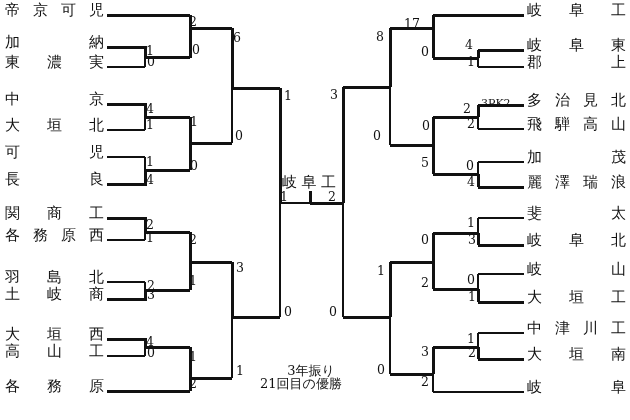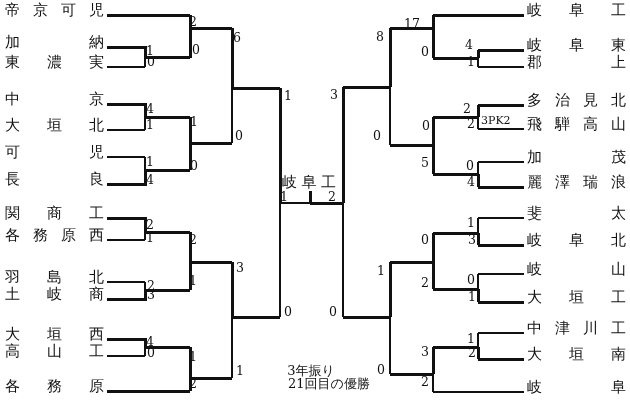--- a/index.html
+++ b/index.html
@@ -202,21 +202,21 @@
     <span>岐</span>
     <span>阜</span>
   </div>
 
 <div class="champ jchars">
     <span>岐</span>
     <span>阜</span>
     <span>工</span>
   </div>
 <div class="note" style="left:311px;top:364px">3年振り</div>
-<div class="note" style="left:329px;top:377px">21回目の優勝</div>
+<div class="note" style="left:301px;top:377px">21回目の優勝</div>
 
 <span class="sc" style="left:193px;top:22px">2</span>
 <span class="sc" style="left:150px;top:51px">1</span>
 <span class="sc" style="left:151px;top:62px">0</span>
 <span class="sc" style="left:196px;top:50px">0</span>
 <span class="sc" style="left:150px;top:109px">4</span>
 <span class="sc" style="left:150px;top:125px">1</span>
 <span class="sc" style="left:194px;top:122px">1</span>
 <span class="sc" style="left:150px;top:162px">1</span>
 <span class="sc" style="left:150px;top:180px">4</span>
@@ -259,13 +259,13 @@
 <span class="sc" style="left:472px;top:297px">1</span>
 <span class="sc" style="left:425px;top:283px">2</span>
 <span class="sc" style="left:381px;top:271px">1</span>
 <span class="sc" style="left:333px;top:312px">0</span>
 <span class="sc" style="left:471px;top:339px">1</span>
 <span class="sc" style="left:472px;top:353px">2</span>
 <span class="sc" style="left:425px;top:352px">3</span>
 <span class="sc" style="left:425px;top:382px">2</span>
 <span class="sc" style="left:381px;top:370px">0</span>
 
-<span class="pk" style="left:481px;top:120px">3PK2</span>
+<span class="pk" style="left:481px;top:103px">3PK2</span>
 
 </body></html>

